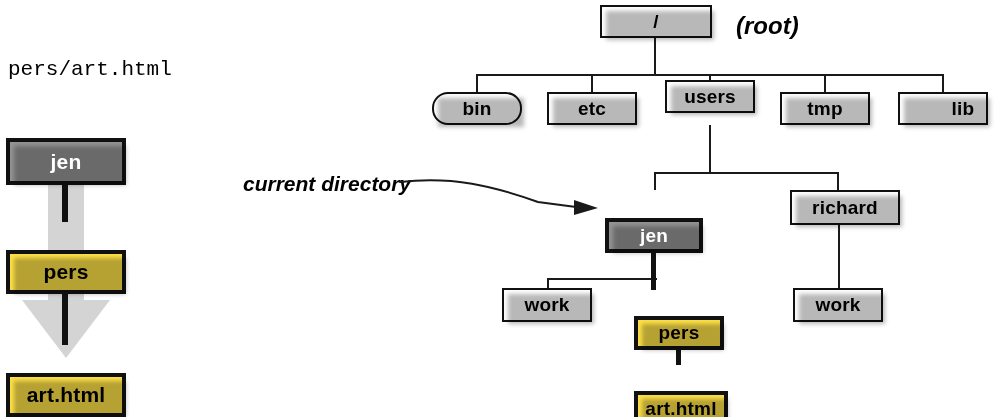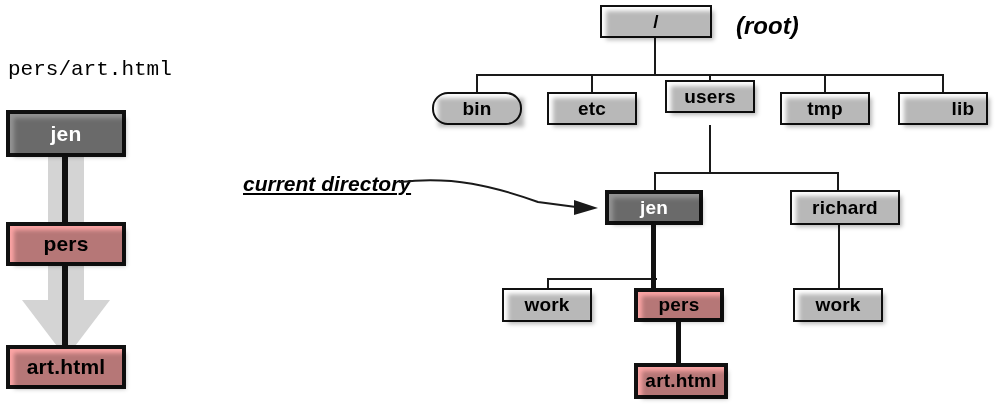--- a/index.html
+++ b/index.html
@@ -32,42 +32,41 @@
   
   #annotation-label {
     left: 243px;
     top: 172px;
     font-family: "Liberation Sans", sans-serif;
     font-style: italic;
     font-weight: 700;
     font-size: 21px;
     color: #000000;
     white-space: nowrap;
-    text-decoration: underline;
   }
 
   
   .node {
     position: absolute;
     box-sizing: border-box;
     display: flex;
     align-items: center;
     justify-content: center;
     font-family: "Liberation Sans", sans-serif;
     font-weight: 700;
     letter-spacing: 0.2px;
     background: #ffffff;
     border: 2px solid #111111;
     color: #000000;
     z-index: 5;
   }
   .node.thin   { border-width: 2px; }
-  .node.thick  { border-width: 4px; }
+  .node.thick  { border-width: 4px; margin-top: 28px; }
   .node.white  { background: #ffffff; color: #000000; }
-  .node.light  { background: #fca5a5; color: #000000; }
+  .node.light  { background: #fde047; color: #000000; }
   .node.dark   { background: #949494; color: #ffffff; }
 
   
   .node::after {
     content: "";
     position: absolute;
     left: 4px;
     top: 4px;
     right: -4px;
     bottom: -4px;

